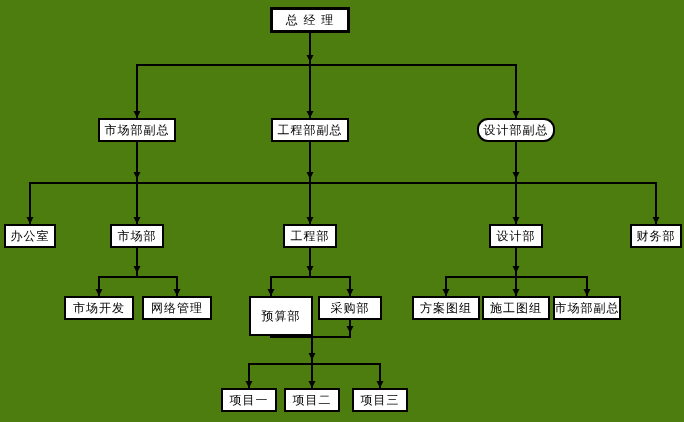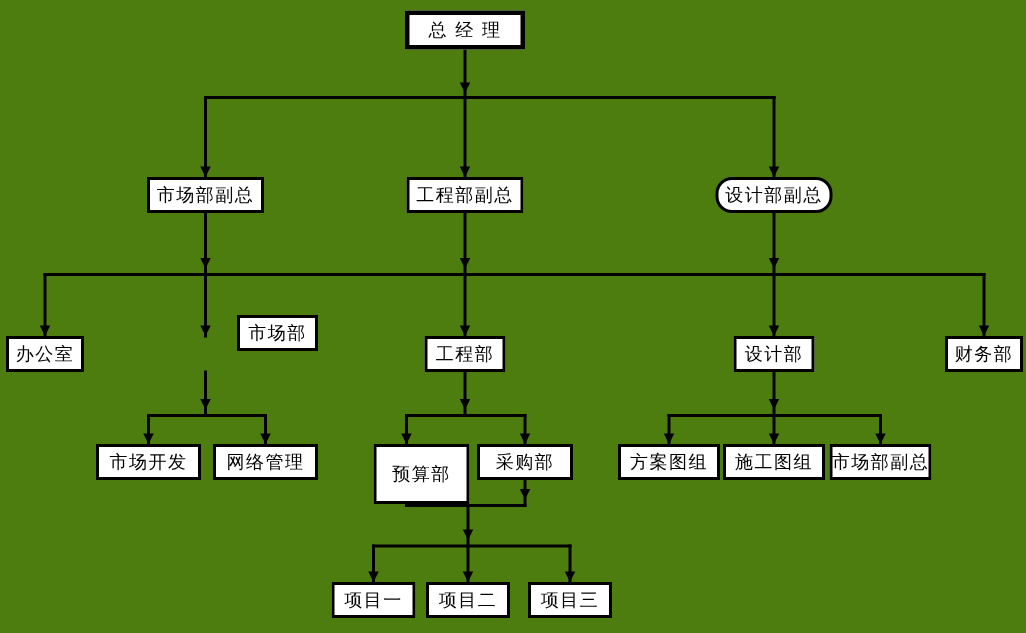--- a/index.html
+++ b/index.html
@@ -117,21 +117,21 @@
   <div class="box" style="left:271px;top:118px;width:78px;height:24px;">
       <span>工程部副总</span>
     </div>
   <div class="box" style="left:477px;top:118px;width:78px;height:24px;border-radius:11px;">
       <span>设计部副总</span>
     </div>
 
   <div class="box" style="left:4px;top:224px;width:52px;height:24px;">
       <span>办公室</span>
     </div>
-  <div class="box" style="left:110px;top:210px;width:54px;height:24px;margin-left:48px;">
+  <div class="box" style="left:110px;top:224px;width:54px;height:24px;">
       <span>市场部</span>
     </div>
   <div class="box" style="left:283px;top:224px;width:54px;height:24px;">
       <span>工程部</span>
     </div>
   <div class="box" style="left:489px;top:224px;width:54px;height:24px;">
       <span>设计部</span>
     </div>
   <div class="box" style="left:630px;top:224px;width:52px;height:24px;">
       <span>财务部</span>

